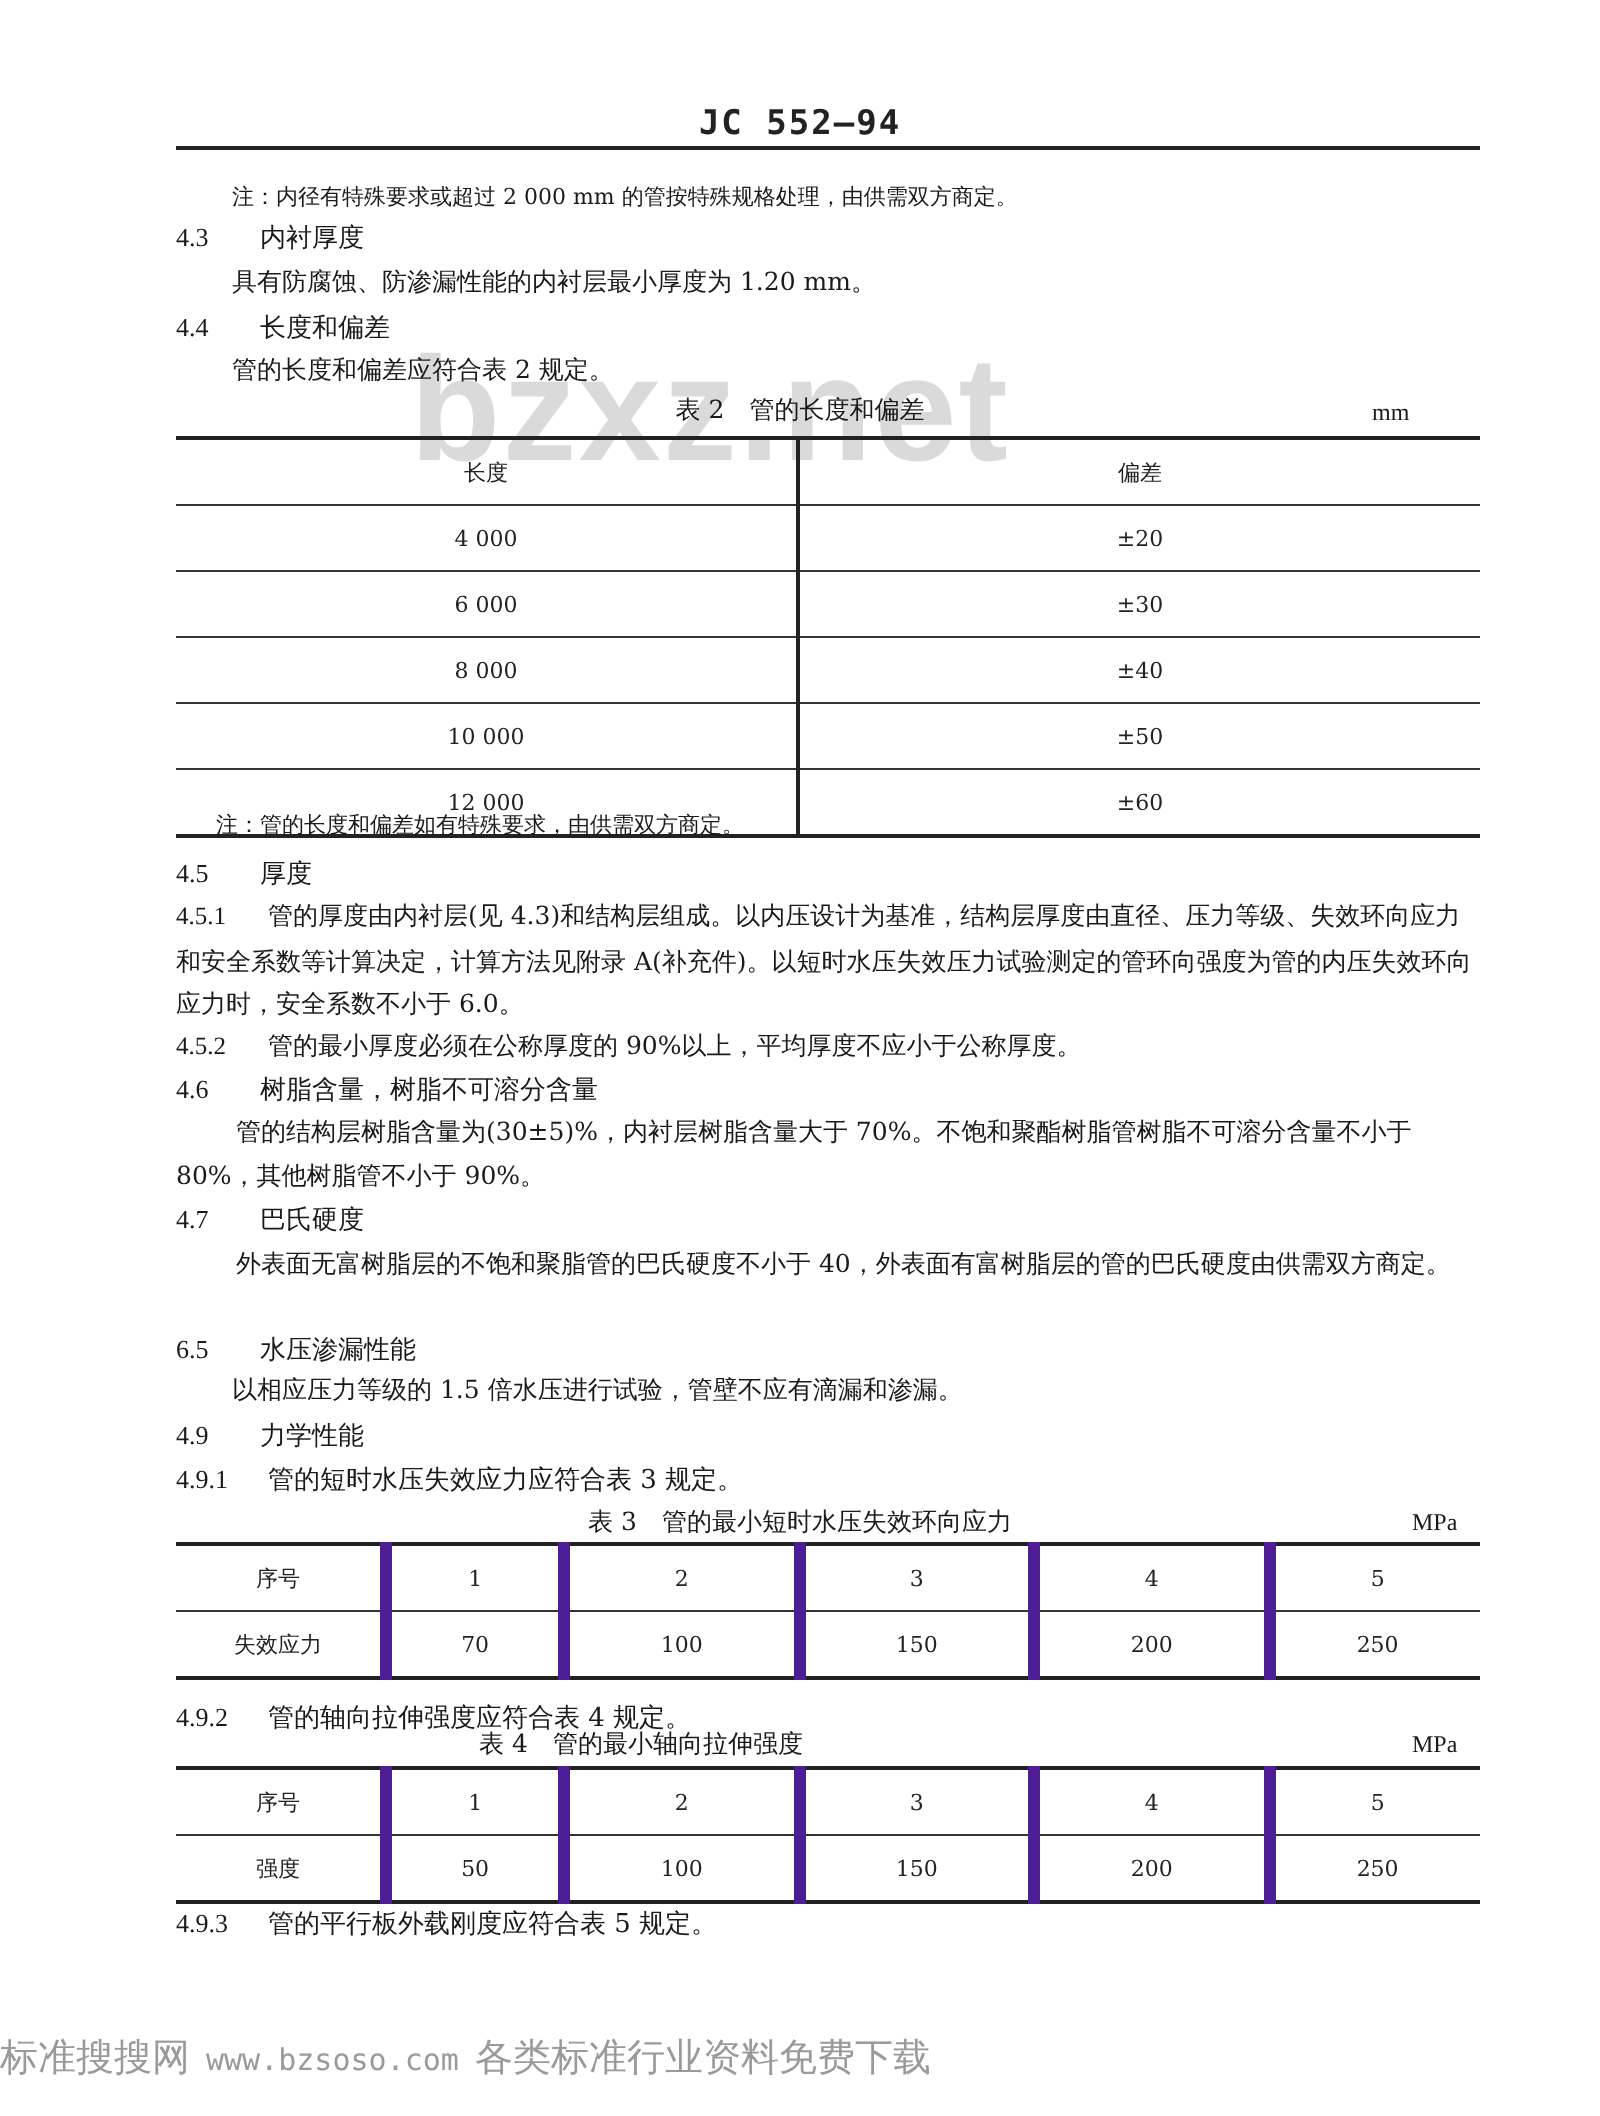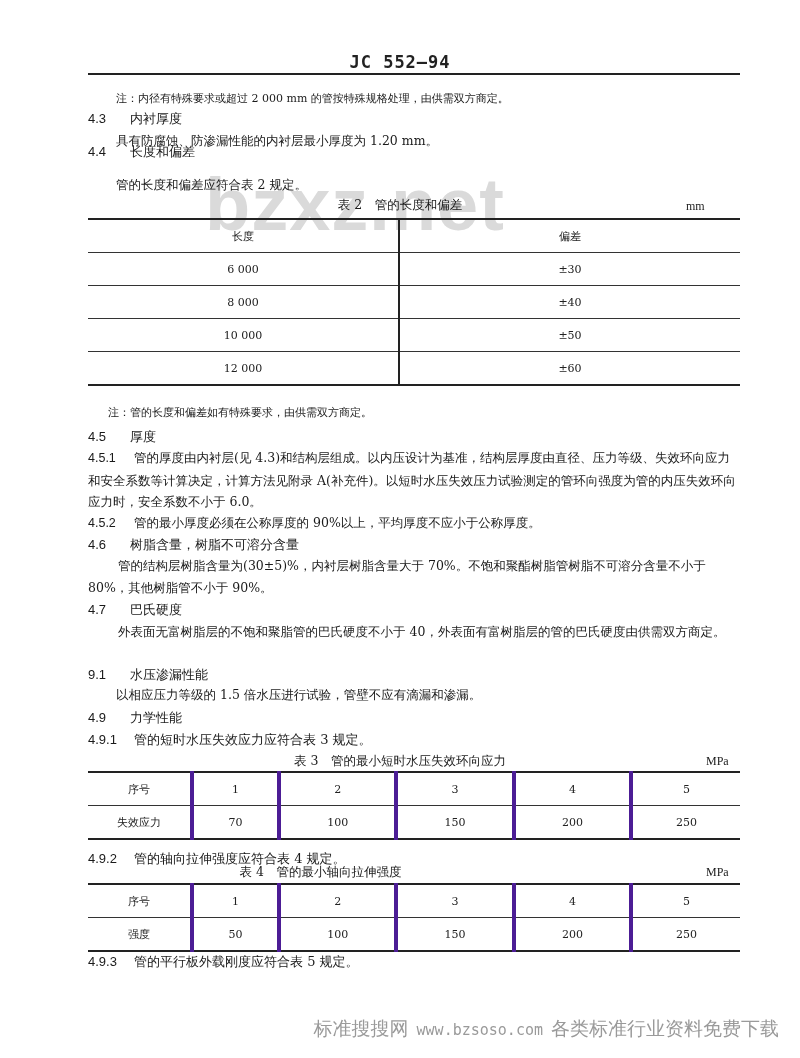--- a/index.html
+++ b/index.html
@@ -5,68 +5,72 @@
   html,body{margin:0;padding:0;background:#ffffff;}
   body{width:800px;height:1058px;position:relative;overflow:hidden;
        font-family:"DejaVu Serif","Liberation Serif",serif;color:#1a1a1a;}
   .abs{position:absolute;white-space:nowrap;}
   .hdr{left:0;width:800px;top:52px;text-align:center;font-family:"DejaVu Sans Mono","Liberation Mono",monospace;
        font-size:17px;font-weight:bold;letter-spacing:1px;color:#222;}
   .rule{position:absolute;left:88px;width:652px;height:2px;background:#222;}
   .t{font-size:12.5px;line-height:16px;}
   .note{font-size:11px;}
   .sec{font-size:13px;}
-  .secnum{display:inline-block;min-width:36px;margin-right:6px;font-family:Liberation Sans, sans-serif;}
+  .secnum{display:inline-block;min-width:36px;margin-right:6px;font-family:Liberation Serif, serif;}
   .para{left:88px;width:652px;white-space:normal;font-size:12.5px;line-height:21.5px;}
   .indent{text-indent:30px;}
   table{border-collapse:collapse;position:absolute;font-size:11px;color:#222;}
   td{text-align:center;}
   .t2{left:88px;width:652px;top:218px;border-top:2px solid #222;border-bottom:2px solid #222;}
   .t2 td{height:30px;border-bottom:1px solid #333;}
   .t2 td.l{border-right:2px solid #222;width:308px;}
   .tbl5{left:88px;width:652px;border-top:2px solid #222;border-bottom:2px solid #222;}
-  .tbl5 td{height:30px;border-right:4px solid #4c1d95;}
+  .tbl5 td{height:30px;border-right:6px solid #4c1d95;}
   .tbl5 tr:first-child td{border-bottom:1px solid #333;}
   .tbl5 td:last-child{border-right:none;}
   .cap{font-size:12.5px;}
   .unit{font-size:12px;font-family:Liberation Serif, serif;}
   .wm{left:205px;top:142px;font-family:"Liberation Sans","DejaVu Sans",sans-serif;font-weight:bold;
       font-size:74px;color:#d4d4d4;letter-spacing:1px;opacity:.85;margin-top:20px;}
-  .footer{left:0;width:747px;top:1016px;text-align:right;font-size:19px;color:#9a9a9a;
-          font-family:"DejaVu Sans","Liberation Sans",sans-serif;margin-left:32px;}
+  .footer{left:0;width:747px;top:1016px;text-align:left;font-size:19px;color:#9a9a9a;
+          font-family:"DejaVu Sans","Liberation Sans",sans-serif;}
   .footer .url{font-family:"DejaVu Sans Mono","Liberation Mono",monospace;font-size:15px;margin:0 8px;}
 </style>
 </head>
 <body>
 
 <div class="abs wm">bzxz.net</div>
 
 <div class="abs hdr">JC 552—94</div>
 <div class="rule" style="top:73px;"></div>
 
 <div class="abs note" style="left:116px;top:91px;">注：内径有特殊要求或超过 2 000 mm 的管按特殊规格处理，由供需双方商定。</div>
 
 <div class="abs sec" style="left:88px;top:110px;">
   <span class="secnum">4.3</span><span>内衬厚度</span>
 </div>
 <div class="abs t" style="left:116px;top:133px;">具有防腐蚀、防渗漏性能的内衬层最小厚度为 1.20 mm。</div>
 
-<div class="abs sec" style="left:88px;top:143px;">
+<div class="abs sec" style="left:88px;top:155px;">
   <span class="secnum">4.4</span><span>长度和偏差</span>
 </div>
 <div class="abs t" style="left:116px;top:177px;">管的长度和偏差应符合表 2 规定。</div>
 
 <div class="abs cap" style="left:0;width:800px;text-align:center;top:197px;">表 2　管的长度和偏差</div>
 <div class="abs unit" style="left:686px;top:199px;">mm</div>
 
 <table class="t2">
   <tbody>
       <tr>
     <td class="l">长度</td>
     <td>偏差</td>
+  </tr>
+  <tr>
+    <td class="l">4 000</td>
+    <td>±20</td>
   </tr>
   <tr>
     <td class="l">6 000</td>
     <td>±30</td>
   </tr>
   <tr>
     <td class="l">8 000</td>
     <td>±40</td>
   </tr>
   <tr>
@@ -98,21 +102,21 @@
   <span class="secnum">4.6</span><span>树脂含量，树脂不可溶分含量</span>
 </div>
 <div class="abs para indent" style="top:555px;">管的结构层树脂含量为(30±5)%，内衬层树脂含量大于 70%。不饱和聚酯树脂管树脂不可溶分含量不小于 80%，其他树脂管不小于 90%。</div>
 
 <div class="abs sec" style="left:88px;top:601px;">
   <span class="secnum">4.7</span><span>巴氏硬度</span>
 </div>
 <div class="abs para indent" style="top:621px;">外表面无富树脂层的不饱和聚脂管的巴氏硬度不小于 40，外表面有富树脂层的管的巴氏硬度由供需双方商定。</div>
 
 <div class="abs sec" style="left:88px;top:666px;">
-  <span class="secnum">9.1</span><span>水压渗漏性能</span>
+  <span class="secnum">6.5</span><span>水压渗漏性能</span>
 </div>
 <div class="abs t" style="left:116px;top:687px;">以相应压力等级的 1.5 倍水压进行试验，管壁不应有滴漏和渗漏。</div>
 
 <div class="abs sec" style="left:88px;top:709px;">
   <span class="secnum">4.9</span><span>力学性能</span>
 </div>
 <div class="abs sec" style="left:88px;top:731px;">
   <span class="secnum" style="min-width:40px;">4.9.1</span><span>管的短时水压失效应力应符合表 3 规定。</span>
 </div>
 

